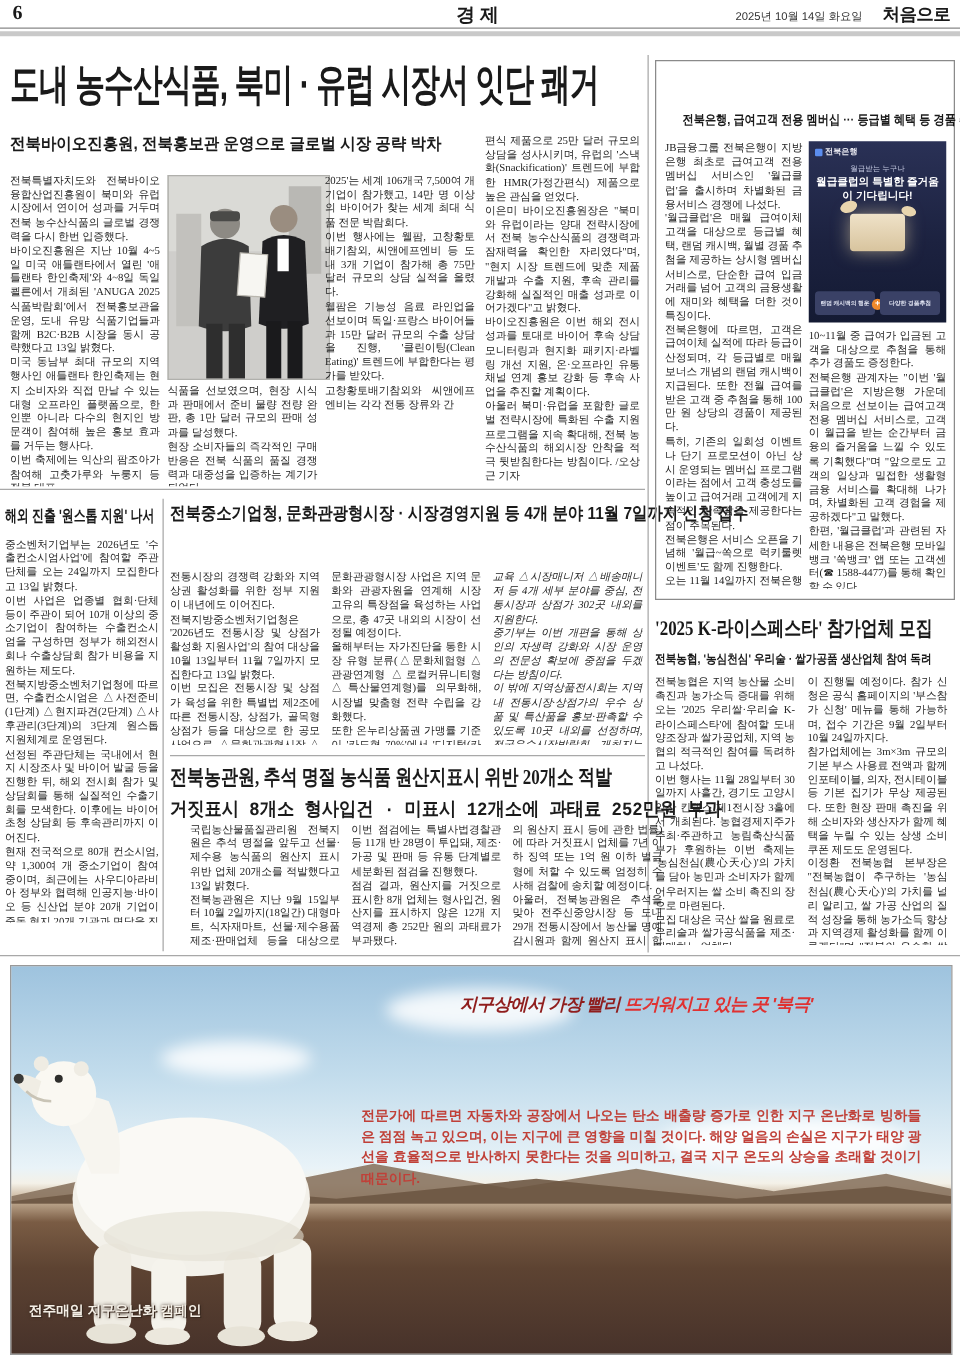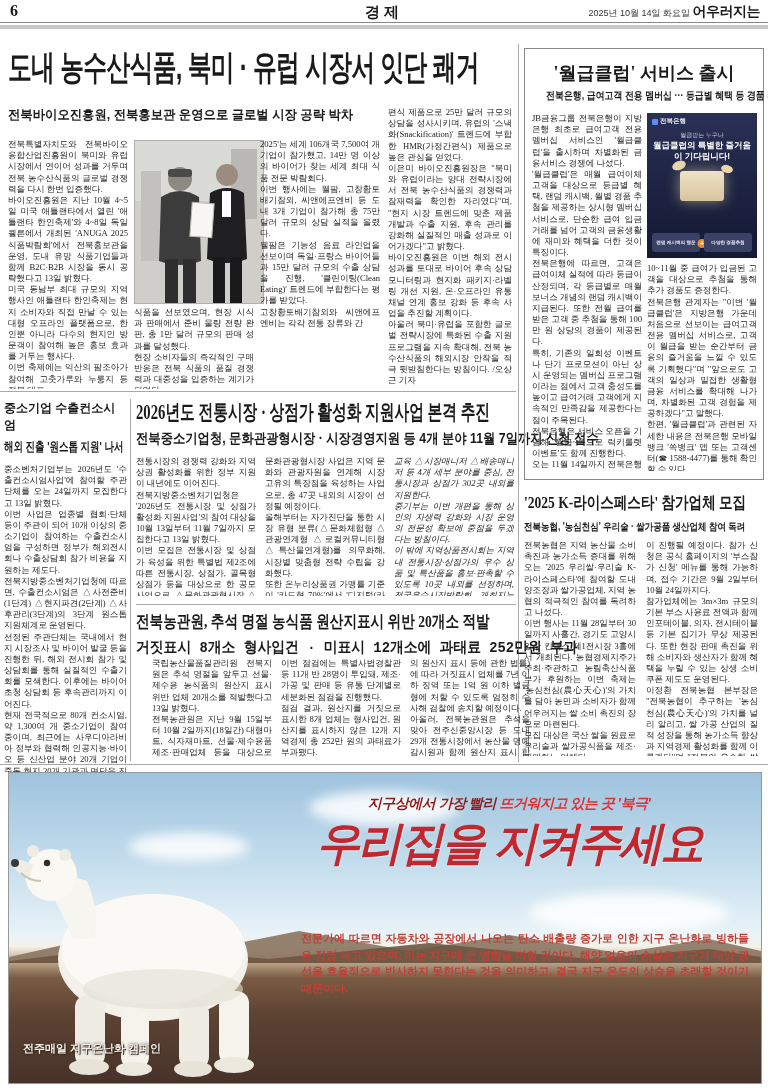--- a/index.html
+++ b/index.html
@@ -41,42 +41,42 @@
   .sad-plus{position:absolute;bottom:10px;left:50%;transform:translateX(-50%);width:9px;height:9px;border-radius:50%;
             background:#f08a2c;color:#fff;font:bold 7px "Liberation Sans",sans-serif;display:flex;align-items:center;justify-content:center;}
   
   .cad{position:absolute;left:8px;top:772px;width:752px;height:310px;overflow:hidden;border:1px solid #999;
        background:linear-gradient(180deg,#9ec3de 0%,#c2dcec 28%,#e9f3f8 52%,#f4f1e8 56%,#c9b49a 60%,#7a5c44 66%,#5d4332 78%,#47322a 100%);}
   .cad-cloud{position:absolute;background:rgba(255,255,255,.85);border-radius:50%;filter:blur(6px);}
   .cad-tagline{position:absolute;left:260px;top:22px;width:480px;text-align:center;font:italic bold 14px "Liberation Sans",sans-serif;letter-spacing:-0.5px;}
   .cad-head{position:absolute;left:250px;top:40px;width:500px;text-align:center;
             font:italic 900 46px "Liberation Sans",sans-serif;color:#c1272d;letter-spacing:-2px;
             text-shadow:1px 1px 0 rgba(255,255,255,.5);}
-  .cad-body{position:absolute;left:292px;top:112px;width:448px;font:bold 11px "Liberation Sans",sans-serif;
-            color:#c04038;line-height:1.5;text-align:justify;margin-top:45px;}
+  .cad-body{position:absolute;left:280px;top:112px;width:448px;font:bold 11px "Liberation Sans",sans-serif;
+            color:#c04038;line-height:1.5;text-align:justify;}
   .cad-caption{position:absolute;left:14px;top:268px;font:bold 11px "Liberation Sans",sans-serif;color:#f4efe6;
                text-shadow:0 0 3px #3a2a20,1px 1px 0 #3a2a20;}
   .cad-rocks{position:absolute;left:0;bottom:0;width:752px;height:118px;
      background:
       radial-gradient(circle at 12% 30%, #6b4a36 0 5px, transparent 6px),
       radial-gradient(circle at 30% 60%, #3a281e 0 6px, transparent 7px),
       radial-gradient(circle at 48% 25%, #7c5a42 0 5px, transparent 6px),
       radial-gradient(circle at 66% 70%, #46migrate 0 4px, transparent 5px),
       radial-gradient(circle at 82% 40%, #5c4130 0 6px, transparent 7px),
       repeating-radial-gradient(circle at 50% 50%, #55three 0 2px, transparent 3px 9px);
      opacity:.55;}
 </style>
 </head>
 <body>
 
 <div class="hdr">
   <div class="hdr-page">6</div>
   <div class="hdr-section">경제</div>
   <div class="hdr-date">2025년 10월 14일 화요일</div>
-  <div class="hdr-mast">어우러지는</div>
+  <div class="hdr-mast">처음으로</div>
 </div>
 <div class="hdr-line"></div>
 <div class="hdr-bar"></div>
 
 <div class="abs" style="left:8px;top:44px;width:508px;height:346px;">
   <div class="main-headline" style="position:absolute;left:0;top:0;">
     <span class="squeeze" style="transform:scaleX(0.68);">도내 농수산식품, 북미 · 유럽 시장서 잇단 쾌거</span>
   </div>
   <div class="subhead" style="position:absolute;left:0;top:62px;font-size:13px;">
     <span class="squeeze" style="transform:scaleX(0.95);">전북바이오진흥원, 전북홍보관 운영으로 글로벌 시장 공략 박차</span>
@@ -120,38 +120,34 @@
  아울러 북미·유럽을 포함한 글로벌 전략시장에 특화된 수출 지원 프로그램을 지속 확대해, 전북 농수산식품의 해외시장 안착을 적극 뒷받침한다는 방침이다.   /오상근 기자</div>
 </div>
 
 <div class="vrule abs" style="left:518px;top:44px;width:1px;height:718px;"></div>
 <div class="hrule abs" style="left:0px;top:391px;width:516px;height:1px;"></div>
 <div class="vrule abs" style="left:130px;top:399px;width:1px;height:362px;"></div>
 <div class="hrule abs" style="left:136px;top:604px;width:380px;height:1px;"></div>
 <div class="hrule abs" style="left:0px;top:764px;width:768px;height:1px;"></div>
 
 <div class="abs" style="left:4px;top:400px;width:123px;height:360px;">
-  <div class="subhead" style="font-size:12px;">중소기업 수출컨소시엄</div>
   <div class="subhead" style="font-size:13px;margin-top:4px;">
     <span class="squeeze" style="transform:scaleX(0.73);">해외 진출 '원스톱 지원' 나서</span>
   </div>
   <div class="bodytext" style="margin-top:8px;width:123px;height:308px;"> 중소벤처기업부는 2026년도 '수출컨소시엄사업'에 참여할 주관단체를 오는 24일까지 모집한다고 13일 밝혔다.
  이번 사업은 업종별 협회·단체 등이 주관이 되어 10개 이상의 중소기업이 참여하는 수출컨소시엄을 구성하면 정부가 해외전시회나 수출상담회 참가 비용을 지원하는 제도다.
  전북지방중소벤처기업청에 따르면, 수출컨소시엄은 △사전준비(1단계) △현지파견(2단계) △사후관리(3단계)의 3단계 원스톱 지원체계로 운영된다.
  선정된 주관단체는 국내에서 현지 시장조사 및 바이어 발굴 등을 진행한 뒤, 해외 전시회 참가 및 상담회를 통해 실질적인 수출기회를 모색한다. 이후에는 바이어 초청 상담회 등 후속관리까지 이어진다.
  현재 전국적으로 80개 컨소시엄, 약 1,300여 개 중소기업이 참여 중이며, 최근에는 사우디아라비아 정부와 협력해 인공지능·바이오 등 신산업 분야 20개 기업이 중동 현지 20개 기관과 면담을 진행하는 '중동 진출 프로그램'도 성공적으로 운영됐다.
  내년부터 추진될 수출컨소시엄 사업의 주요 변경사항도 눈길을 끈다.
  첫째, '유망수출컨소시엄'으로 선정된 단체는 최대 3년 연속 지원대상으로 확정돼 안정적인 사업 운영과 사전 준비기간을 확보할 수 있게 된다.
 /오상근 기자</div>
 </div>
 
 <div class="abs" style="left:136px;top:398px;width:380px;height:202px;">
-  <div class="serif-title" style="font-size:21px;">
-    <span class="squeeze" style="transform:scaleX(0.70);">2026년도 전통시장 · 상점가 활성화 지원사업 본격 추진</span>
-  </div>
   <div class="subhead" style="font-size:14px;margin-top:4px;">
     <span class="squeeze" style="transform:scaleX(0.88);">전북중소기업청, 문화관광형시장 · 시장경영지원 등 4개 분야 11월 7일까지 신청 접수</span>
   </div>
   <div style="position:absolute;left:0;top:58px;display:flex;gap:9px;">
     <div class="bodytext" style="width:120px;height:140px;"> 전통시장의 경쟁력 강화와 지역 상권 활성화를 위한 정부 지원이 내년에도 이어진다.
  전북지방중소벤처기업청은 '2026년도 전통시장 및 상점가 활성화 지원사업'의 참여 대상을 10월 13일부터 11월 7일까지 모집한다고 13일 밝혔다.
  이번 모집은 전통시장 및 상점가 육성을 위한 특별법 제2조에 따른 전통시장, 상점가, 골목형상점가 등을 대상으로 한 공모 사업으로, △문화관광형시장 △시장경영지원(舊 시장경영패키지) △지역상품전시회 △전국우수시장박람회 개최지 등 4개 분야에 대해 지원 신청을 받는다.</div>
     <div class="bodytext" style="width:120px;height:140px;"> 문화관광형시장 사업은 지역 문화와 관광자원을 연계해 시장 고유의 특장점을 육성하는 사업으로, 총 47곳 내외의 시장이 선정될 예정이다.
  올해부터는 자가진단을 통한 시장 유형 분류(△문화체험형 △관광연계형 △로컬커뮤니티형 △특산물연계형)를 의무화해, 시장별 맞춤형 전략 수립을 강화했다.
  또한 온누리상품권 가맹률 기준이 '카드형 70%'에서 '디지털(카드+모바일) 70%'로 완화되어 우수한 시장의 참여 문턱이 낮아졌다.
@@ -175,21 +171,20 @@
  전북농관원은 지난 9월 15일부터 10월 2일까지(18일간) 대형마트, 식자재마트, 선물·제수용품 제조·판매업체 등을 대상으로 원산지 표시 일제 점검을 실시했다.</div>
     <div class="bodytext" style="width:120px;height:100px;"> 이번 점검에는 특별사법경찰관 등 11개 반 28명이 투입돼, 제조·가공 및 판매 등 유통 단계별로 세분화된 점검을 진행했다.
  점검 결과, 원산지를 거짓으로 표시한 8개 업체는 형사입건, 원산지를 표시하지 않은 12개 지역경제 총 252만 원의 과태료가 부과됐다.
  전북농관원은 관련 법령('농수산물</div>
     <div class="bodytext" style="width:120px;height:100px;">의 원산지 표시 등에 관한 법률)에 따라 거짓표시 업체를 7년 이하 징역 또는 1억 원 이하 벌금형에 처할 수 있도록 엄정히 수사해 검찰에 송치할 예정이다.
  아울러, 전북농관원은 추석을 맞아 전주신중앙시장 등 도내 29개 전통시장에서 농산물 명예감시원과 함께 원산지 표시 합동 캠페인을 전개하며, 올바른 원산지 표시 문화 확산에도 힘썼다.  /오상근 기자</div>
   </div>
 </div>
 
 <div class="box1 abs" style="left:524px;top:48px;width:238px;height:430px;">
-  <div class="serif-title" style="position:absolute;left:0;top:12px;width:100%;text-align:center;font-size:18px;">'월급클럽' 서비스 출시</div>
   <div class="subhead" style="position:absolute;left:0;top:40px;width:100%;text-align:center;font-size:10.5px;">
     <span class="squeeze" style="transform:scaleX(0.85);transform-origin:center;">전북은행, 급여고객 전용 멤버십 ··· 등급별 혜택 등 경품 추첨</span>
   </div>
   <div class="bodytext" style="position:absolute;left:7px;top:64px;width:110px;height:358px;"> JB금융그룹 전북은행이 지방은행 최초로 급여고객 전용 멤버십 서비스인 '월급클럽'을 출시하며 차별화된 금융서비스 경쟁에 나섰다.
  '월급클럽'은 매월 급여이체 고객을 대상으로 등급별 혜택, 랜덤 캐시백, 월별 경품 추첨을 제공하는 상시형 멤버십 서비스로, 단순한 급여 입금거래를 넘어 고객의 금융생활에 재미와 혜택을 더한 것이 특징이다.
  전북은행에 따르면, 고객은 급여이체 실적에 따라 등급이 산정되며, 각 등급별로 매월 보너스 개념의 랜덤 캐시백이 지급된다. 또한 전월 급여를 받은 고객 중 추첨을 통해 100만 원 상당의 경품이 제공된다.
  특히, 기존의 일회성 이벤트나 단기 프로모션이 아닌 상시 운영되는 멤버십 프로그램이라는 점에서 고객 충성도를 높이고 급여거래 고객에게 지속적인 만족감을 제공한다는 점이 주목된다.
  전북은행은 서비스 오픈을 기념해 '월급~쏙으로 럭키룰렛 이벤트'도 함께 진행한다.
  오는 11월 14일까지 전북은행 모바일 뱅크 '쏙뱅크'에서 참여 가능하며, '월급클럽' 서비스 이용에 동의한 고객이 룰렛을 돌리면 즉시 캐시백을 받을 수 있다. 또한</div>
 
@@ -262,18 +257,15 @@
       <circle cx="30" cy="52" r="6" fill="#efece3"></circle>
       <path d="M18 74 Q26 82 38 82" stroke="#c9c4b6" stroke-width="2" fill="none"></path>
 
       <ellipse cx="160" cy="190" rx="80" ry="20" fill="#e3dfd2" opacity="0.6"></ellipse>
     </g>
   </svg>
 
   <div class="cad-tagline">
     <span style="color:#8f1d1d;">지구상에서 가장 빨리 </span><span style="color:#e03131;">뜨거워지고 있는 곳 '북극'</span>
   </div>
-  <div class="cad-head">
-    <span class="squeeze" style="transform:scaleX(0.95);transform-origin:center;">우리집을 지켜주세요</span>
-  </div>
   <div class="cad-body">전문가에 따르면 자동차와 공장에서 나오는 탄소 배출량 증가로 인한 지구 온난화로 빙하들은 점점 녹고 있으며, 이는 지구에 큰 영향을 미칠 것이다. 해양 얼음의 손실은 지구가 태양 광선을 효율적으로 반사하지 못한다는 것을 의미하고, 결국 지구 온도의 상승을 초래할 것이기 때문이다.</div>
   <div class="cad-caption">전주매일 지구온난화 캠페인</div>
 </div>
 
 </body></html>

